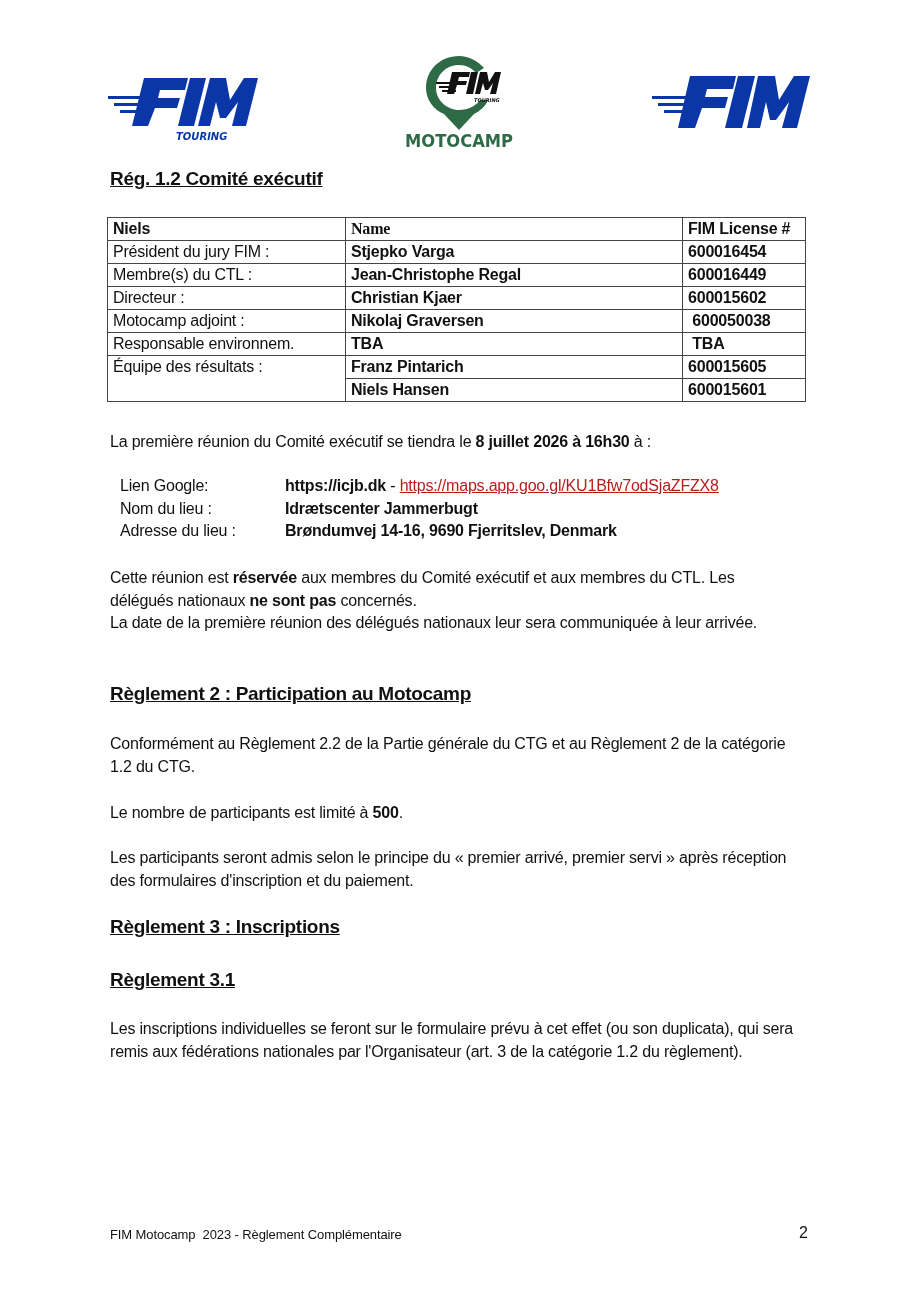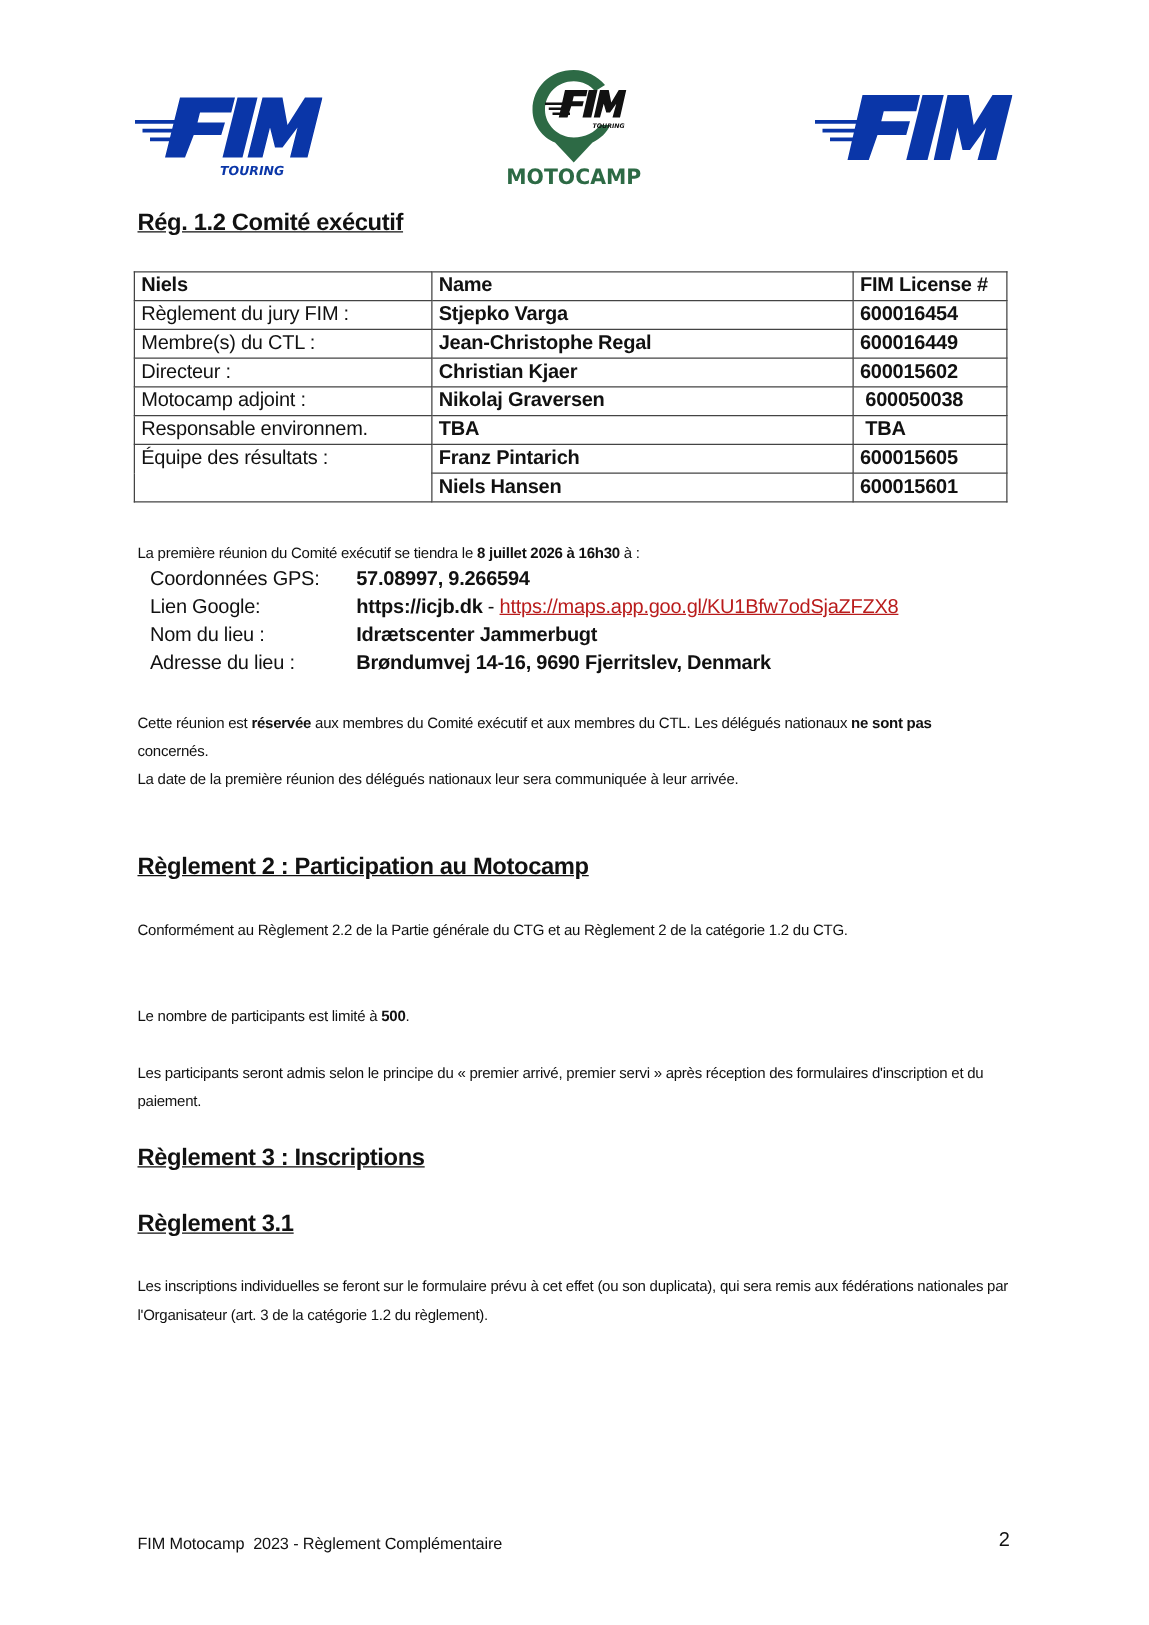--- a/index.html
+++ b/index.html
@@ -1,28 +1,28 @@
 <!DOCTYPE html>
 <html><head>
 <meta charset="utf-8">
 <style>
   html, body { margin: 0; padding: 0; background: #ffffff; }
   body { width: 919px; height: 1300px; position: relative; overflow: hidden;
          font-family: "Liberation Sans", sans-serif; color: #111; }
   .page { position: absolute; left: 0; top: 0; width: 919px; height: 1300px; }
   .abs { position: absolute; }
-  .txt { font-size: 12px; line-height: 22.5px; letter-spacing: -0.2px; }
+  .txt { font-size: 16px; line-height: 22.5px; letter-spacing: -0.2px; }
   .heading { font-size: 19px; font-weight: bold; text-decoration: underline; letter-spacing: -0.3px; }
   b, .bold { font-weight: bold; }
   table.comite { position: absolute; left: 107px; top: 217px; width: 699px; border-collapse: collapse;
                  font-size: 16px; letter-spacing: -0.2px; }
   table.comite td, table.comite th { border: 1px solid #444; padding: 0 5px; height: 22px; text-align: left; vertical-align: top; line-height: 22px; }
   table.comite th { font-weight: bold; }
   .col1 { width: 227px; }
-  .col2 { width: 326px; }
+  .col2 { width: 326px; font-family: Liberation Serif, serif; }
   .name { font-weight: bold; }
   .lic { font-weight: bold; }
   .info-row { position: absolute; left: 120px; font-size: 16px; letter-spacing: -0.2px; }
   .info-label { display: inline-block; width: 165px; }
   .link { color: #b91c1c; text-decoration: underline; }
   .footer { position: absolute; top: 1227px; left: 110px; font-size: 13px; letter-spacing: -0.1px; }
   .pagenum { position: absolute; top: 1224px; left: 799px; font-size: 16px; }
 </style>
 </head>
 <body>
@@ -77,21 +77,21 @@
   <table class="comite">
     <thead>
       <tr>
         <th class="col1">Niels</th>
         <th class="col2">Name</th>
         <th>FIM License #</th>
       </tr>
     </thead>
     <tbody>
       <tr>
-        <td>Règlement du jury FIM :</td>
+        <td>Président du jury FIM :</td>
         <td class="name">Stjepko Varga</td>
         <td class="lic">600016454</td>
       </tr>
       <tr>
         <td>Membre(s) du CTL :</td>
         <td class="name">Jean-Christophe Regal</td>
         <td class="lic">600016449</td>
       </tr>
       <tr>
         <td>Directeur :</td>
@@ -117,23 +117,20 @@
         <td class="name">Niels Hansen</td>
         <td class="lic">600015601</td>
       </tr>
     </tbody>
   </table>
 
   <div class="abs txt" style="left:110px; top:431px;">
     <span>La première réunion du Comité exécutif se tiendra le </span><b>8 juillet 2026 à 16h30</b><span> à :</span>
   </div>
 
-  <div class="info-row" style="top:455px;">
-    <span class="info-label">Coordonnées GPS:</span><b>57.08997, 9.266594</b>
-  </div>
   <div class="info-row" style="top:477px;">
     <span class="info-label">Lien Google:</span><b>https://icjb.dk</b><span style="white-space:pre;"> - </span><a class="link">https://maps.app.goo.gl/KU1Bfw7odSjaZFZX8</a>
   </div>
   <div class="info-row" style="top:500px;">
     <span class="info-label">Nom du lieu :</span><b>Idrætscenter Jammerbugt</b>
   </div>
   <div class="info-row" style="top:522px;">
     <span class="info-label">Adresse du lieu :</span><b>Brøndumvej 14-16, 9690 Fjerritslev, Denmark</b>
   </div>
 

